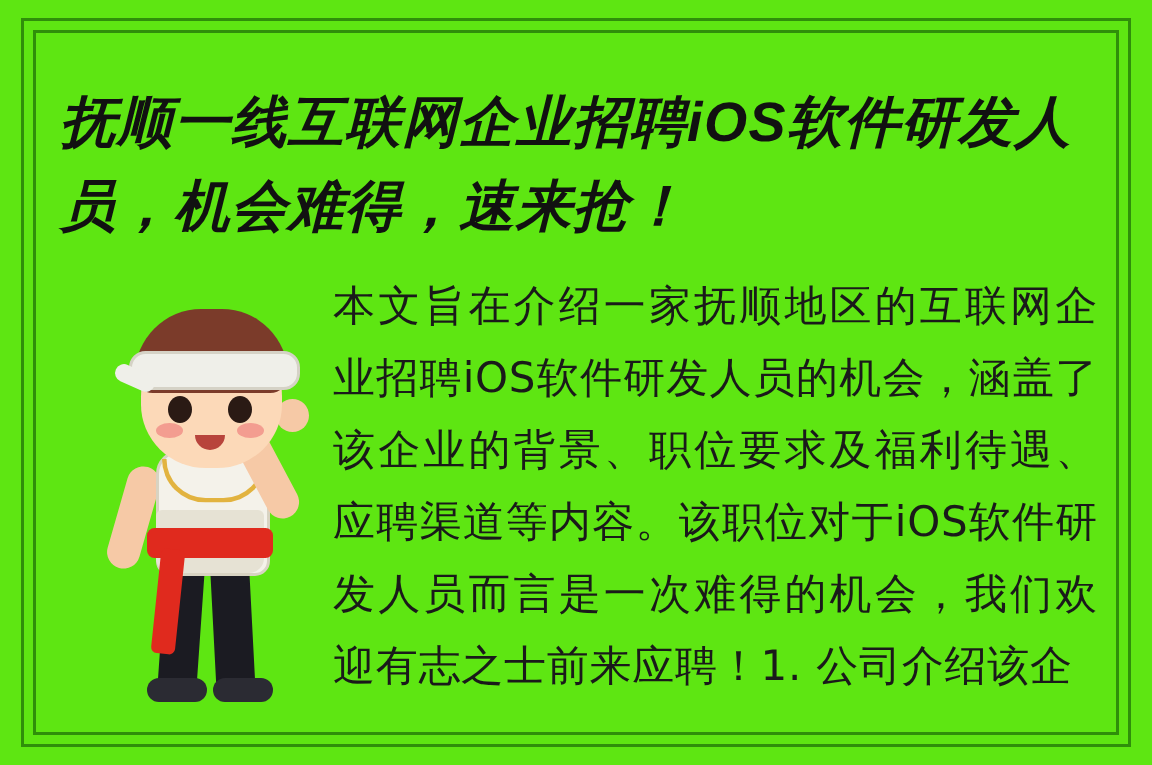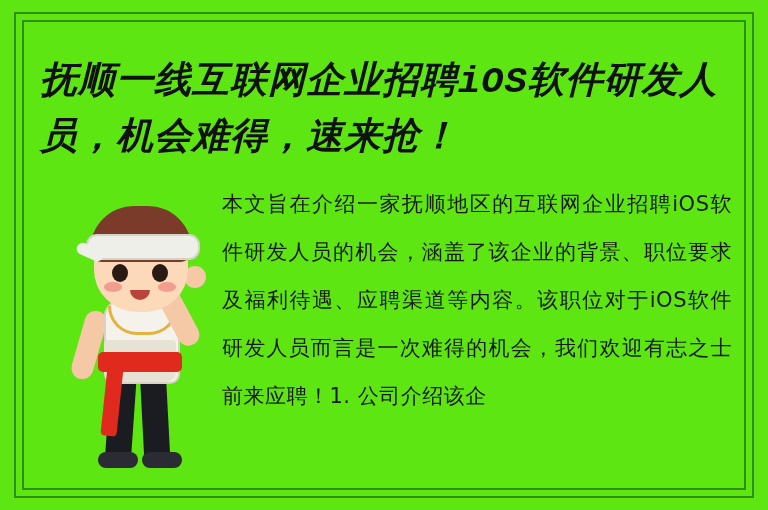--- a/index.html
+++ b/index.html
@@ -33,36 +33,36 @@
     right: 22px;
     bottom: 20px;
     border: 2px solid #2f8f0a;
     box-sizing: border-box;
   }
   .headline {
     position: absolute;
     left: 40px;
     top: 54px;
     width: 700px;
-    font-family: Liberation Mono, monospace;
+    font-family: Liberation Sans, sans-serif;
     font-weight: bold;
     font-style: italic;
     font-size: 37px;
     line-height: 56px;
     color: #111111;
     letter-spacing: 1px;
     white-space: pre-wrap;
   }
   .body-text {
     position: absolute;
     left: 222px;
     top: 180px;
     width: 510px;
     font-family: "DejaVu Sans", sans-serif;
-    font-size: 21px;
+    font-size: 28px;
     line-height: 48px;
     color: #1a1a1a;
     letter-spacing: 0.5px;
     text-align: justify;
   }
   
   .character {
     position: absolute;
     left: 46px;
     top: 190px;

